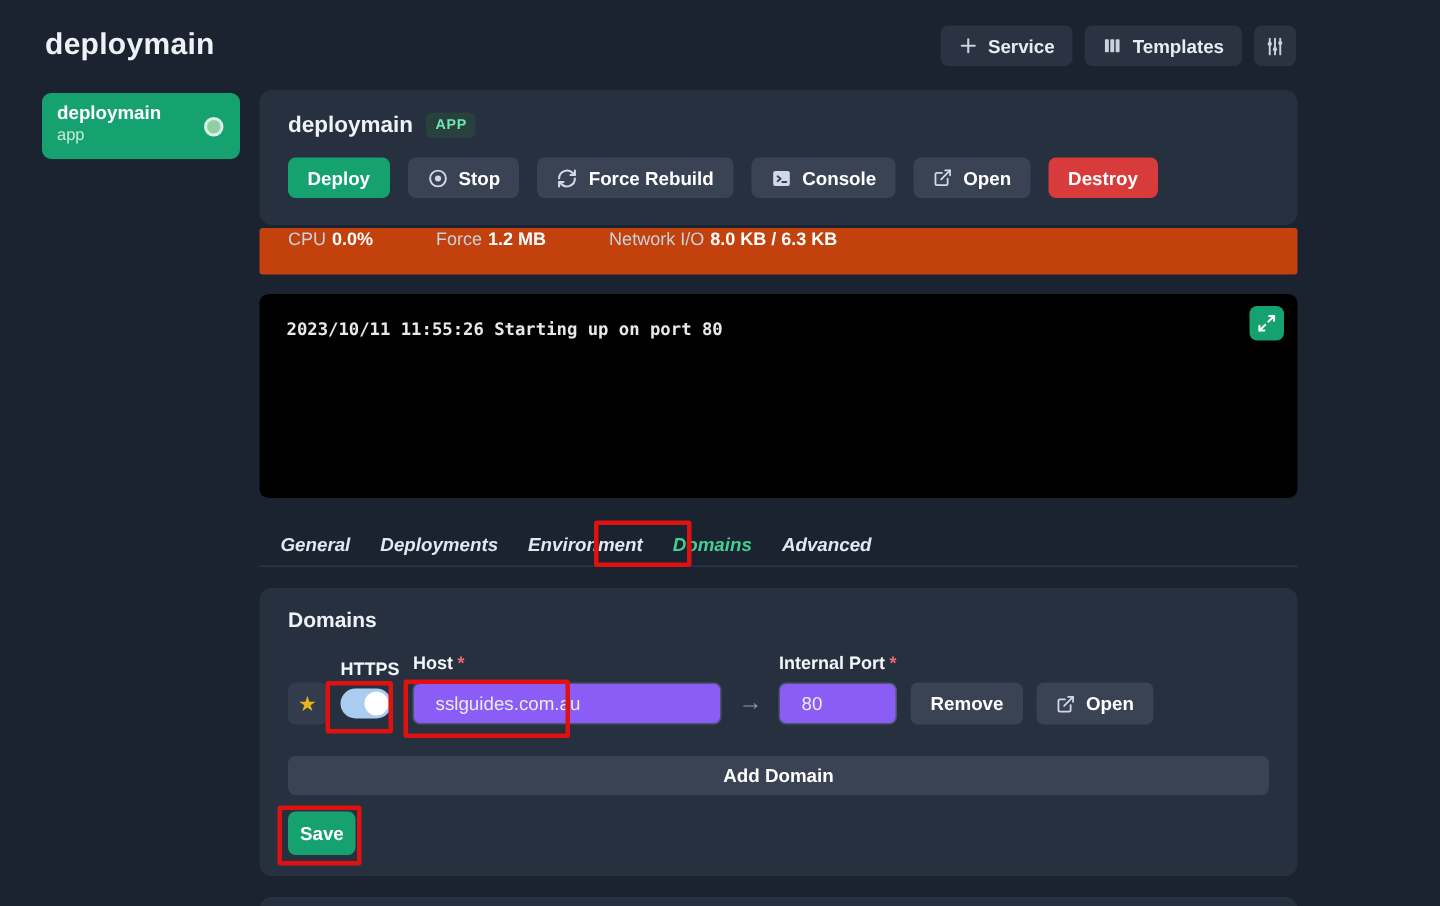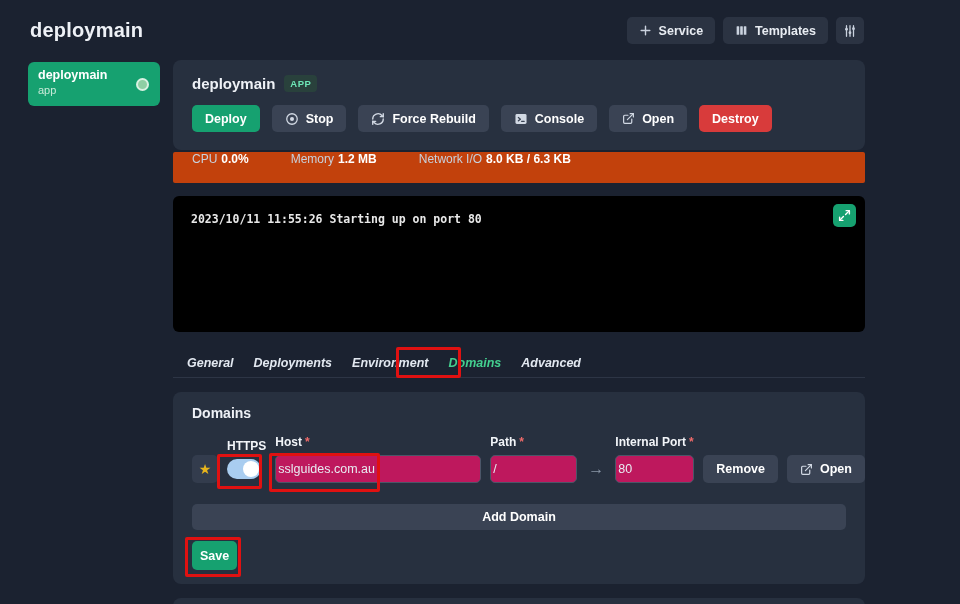--- a/index.html
+++ b/index.html
@@ -81,22 +81,22 @@
   .tool-btn{
     width:26px; height:28px; background:#333c4d; border:none; border-radius:5px;
     color:#e7b41c; font-size:14px; cursor:pointer; display:flex; align-items:center; justify-content:center;
   }
   .toggle{
     position:relative; width:34px; height:20px; background:#a9cdf0; border-radius:10px;
     border:none; cursor:pointer; margin-bottom:4px;
   }
   .toggle .knob{ position:absolute; top:2px; right:2px; width:16px; height:16px; background:#fff; border-radius:50%; }
   .text-input{
-    height:28px; background:#be185d; border:1px solid #4b5668; border-radius:5px;
-    color:#e8ecf2; font-family:"Liberation Sans", sans-serif; font-size:12.5px; padding:0 2px;
+    height:28px; background:#8b5cf6; border:1px solid #4b5668; border-radius:5px;
+    color:#e8ecf2; font-family:"Liberation Sans", sans-serif; font-size:12.5px; padding:0 14px;
   }
   .host-input{ width:206px; }
   .path-input{ width:87px; }
   .port-input{ width:79px; }
   .flow-arrow{ color:#8b97a8; font-size:16px; padding:0 2px 5px; }
   .row-btn{ height:28px; }
   .add-domain-btn{
     width:654px; height:26px; margin-top:21px; background:#3a4354; border:none; border-radius:5px;
     color:#fff; font-family:"Liberation Sans", sans-serif; font-size:12.5px; font-weight:bold; cursor:pointer;
   }
@@ -202,21 +202,21 @@
         <span>Open</span>
       </button>
       <button class="btn btn-red">
         <span>Destroy</span>
       </button>
     </div>
   </div>
 
   <div class="panel stats-bar">
     <span class="stat"><span>CPU</span><b>0.0%</b></span>
-    <span class="stat"><span>Memory</span><b>1.2 MB</b></span>
+    <span class="stat"><span>Force</span><b>1.2 MB</b></span>
     <span class="stat"><span>Network I/O</span><b>8.0 KB / 6.3 KB</b></span>
   </div>
 
   <div class="panel console">
     <div class="console-line">2023/10/11 11:55:26 Starting up on port 80</div>
     <button class="expand-btn">
       <span style="display:flex;">
         <svg width="13" height="13" viewBox="0 0 24 24" fill="none" stroke="currentColor" stroke-width="2.6" stroke-linecap="round" stroke-linejoin="round">
             <polyline points="15 3 21 3 21 9"></polyline>
             <polyline points="9 21 3 21 3 15"></polyline>
@@ -247,24 +247,20 @@
       <div class="field">
         <span class="field-label">HTTPS</span>
         <button class="toggle">
             <span class="knob"></span>
           </button>
       </div>
       <div class="field">
         <span class="field-label"><span>Host</span><span class="req">*</span></span>
         <input class="text-input host-input" type="text" value="sslguides.com.au" style="">
       </div>
-      <div class="field">
-        <span class="field-label"><span>Path</span><span class="req">*</span></span>
-        <input class="text-input path-input" type="text" value="/" style="">
-      </div>
       <span class="flow-arrow">→</span>
       <div class="field">
         <span class="field-label"><span>Internal Port</span><span class="req">*</span></span>
         <input class="text-input port-input" type="text" value="80" style="">
       </div>
       <button class="btn row-btn">
         <span>Remove</span>
       </button>
       <button class="btn row-btn">
         <span class="ic">

